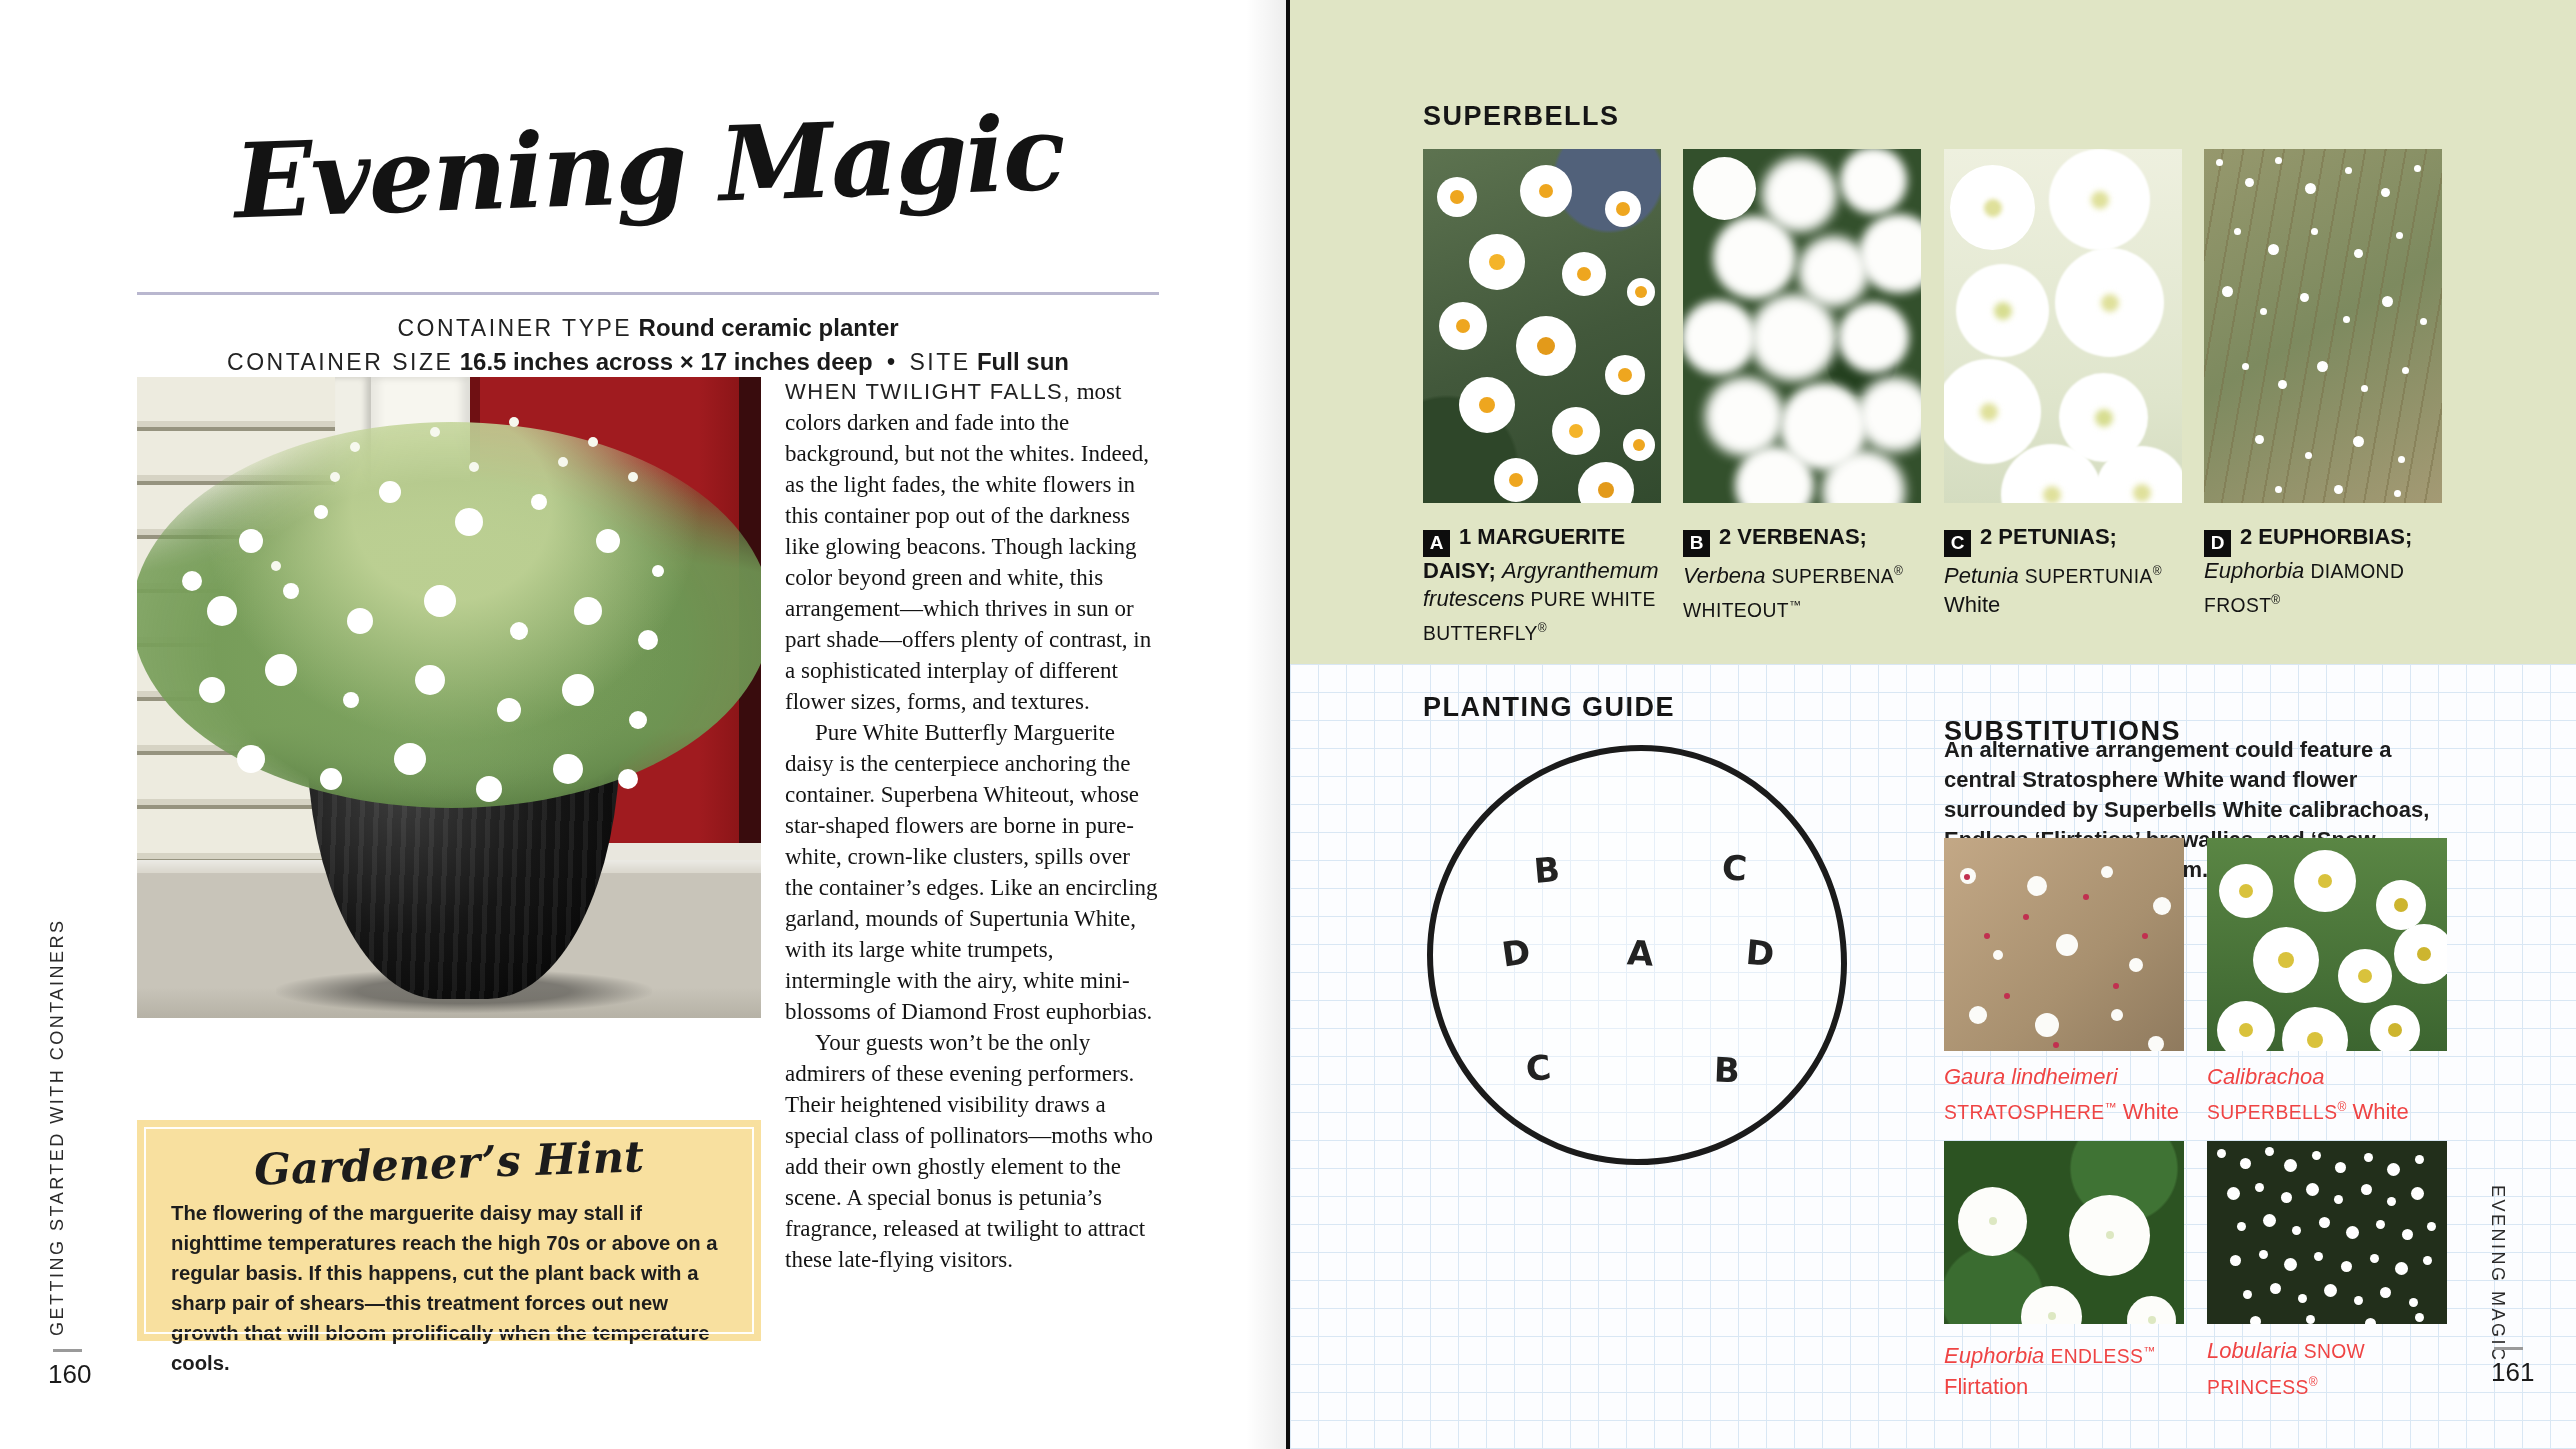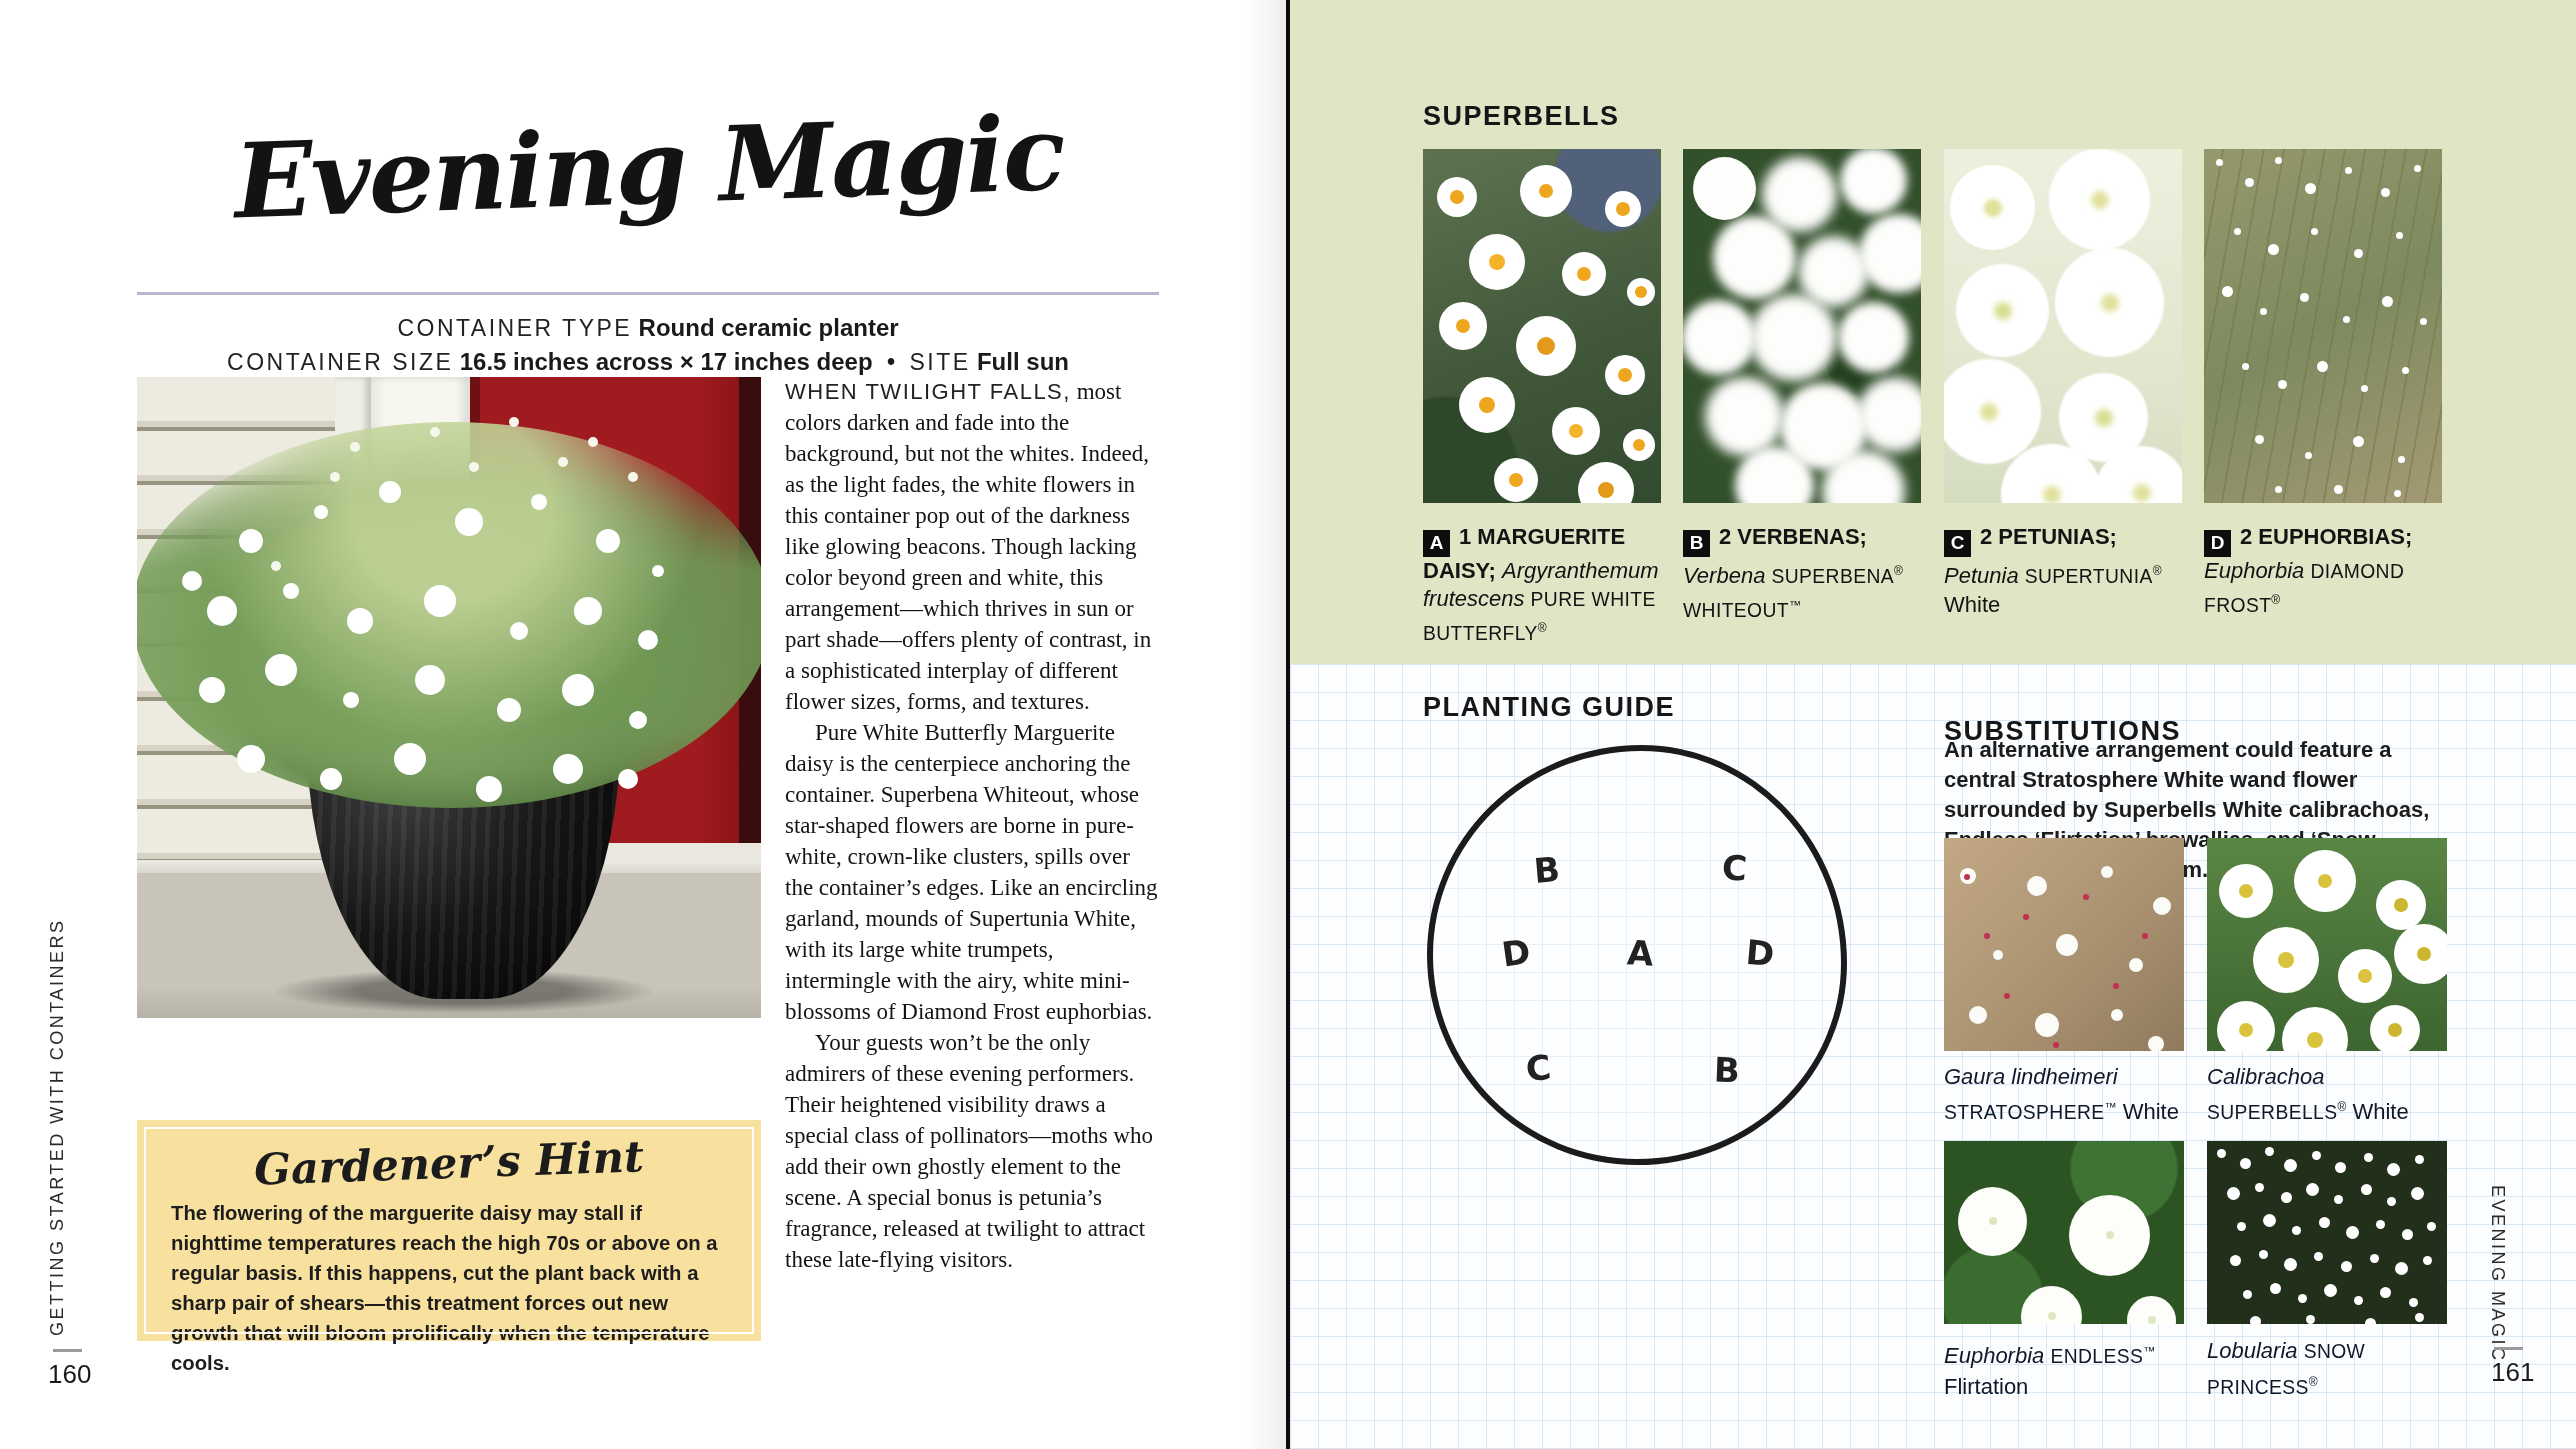--- a/index.html
+++ b/index.html
@@ -174,21 +174,21 @@
   .sp-d { background:#222f1b; }
   .sp-d::before { left:10px; top:8px; width:9px; height:9px; background:#fff;
     box-shadow:24px 10px 0 1px #fff,48px -2px 0 #fff,69px 12px 0 2px #fff,95px 2px 0 #fff,119px 14px 0 1px #fff,147px 4px 0 #fff,
     172px 16px 0 2px #fff,198px 6px 0 #fff,12px 40px 0 2px #fff,38px 34px 0 #fff,65px 44px 0 1px #fff,91px 36px 0 2px #fff,
     117px 46px 0 #fff,145px 36px 0 1px #fff,170px 48px 0 #fff,196px 40px 0 2px #fff,20px 73px 0 #fff,48px 67px 0 2px #fff,
     75px 77px 0 #fff,103px 69px 0 1px #fff,131px 79px 0 2px #fff,159px 71px 0 #fff,186px 81px 0 1px #fff,210px 73px 0 #fff,
     14px 107px 0 1px #fff,42px 101px 0 #fff,69px 111px 0 2px #fff,97px 103px 0 #fff,125px 113px 0 1px #fff,153px 105px 0 #fff,
     180px 115px 0 2px #fff,206px 107px 0 #fff,26px 141px 0 #fff,54px 135px 0 1px #fff,81px 145px 0 #fff,109px 137px 0 2px #fff,
     137px 147px 0 #fff,164px 139px 0 1px #fff,192px 149px 0 #fff,34px 168px 0 1px #fff,89px 166px 0 #fff,149px 170px 0 1px #fff,
     198px 164px 0 #fff; }
-  .sub-caption { position:absolute; width:248px; font-size:22px; line-height:30px; color:#0f172a; }
+  .sub-caption { position:absolute; width:248px; font-size:22px; line-height:30px; color:#ef4444; }
 </style>
 </head>
 <body>
 
 <div class="spread">
 
   <div class="right-page-green"></div>
   <div class="right-page-grid"></div>
   <div class="gutter-shadow-l"></div>
   <div class="gutter"></div>

